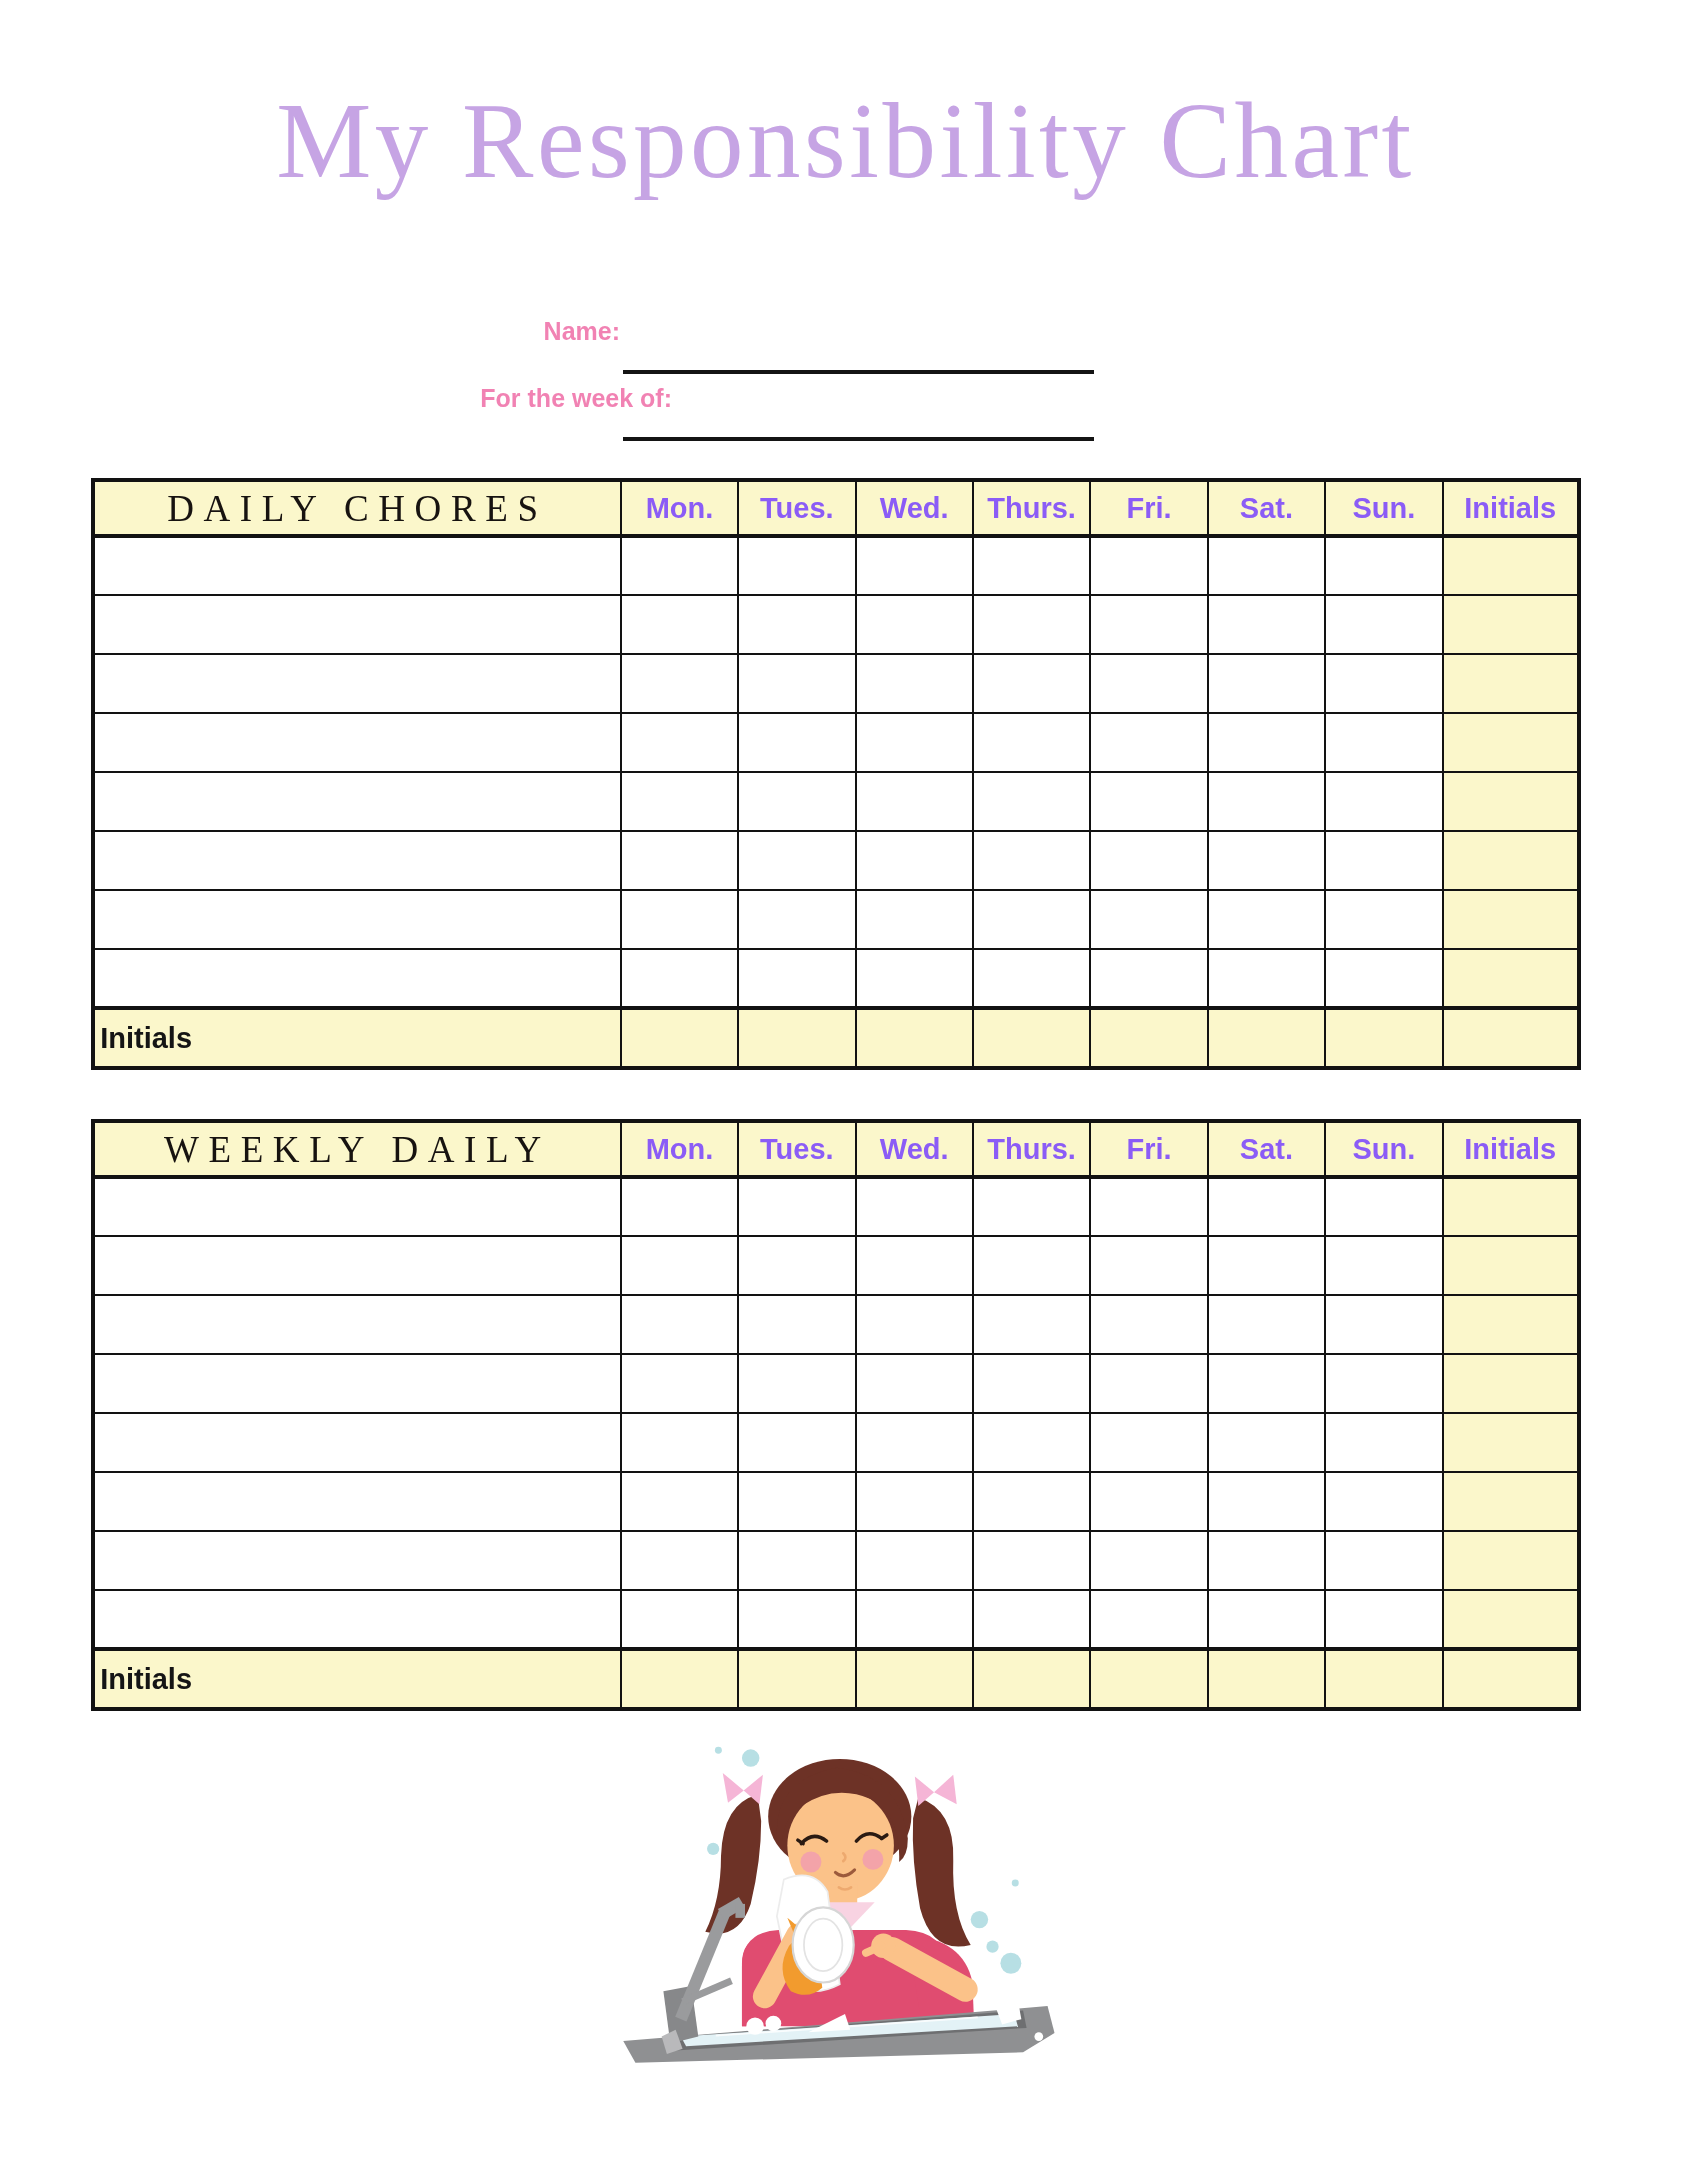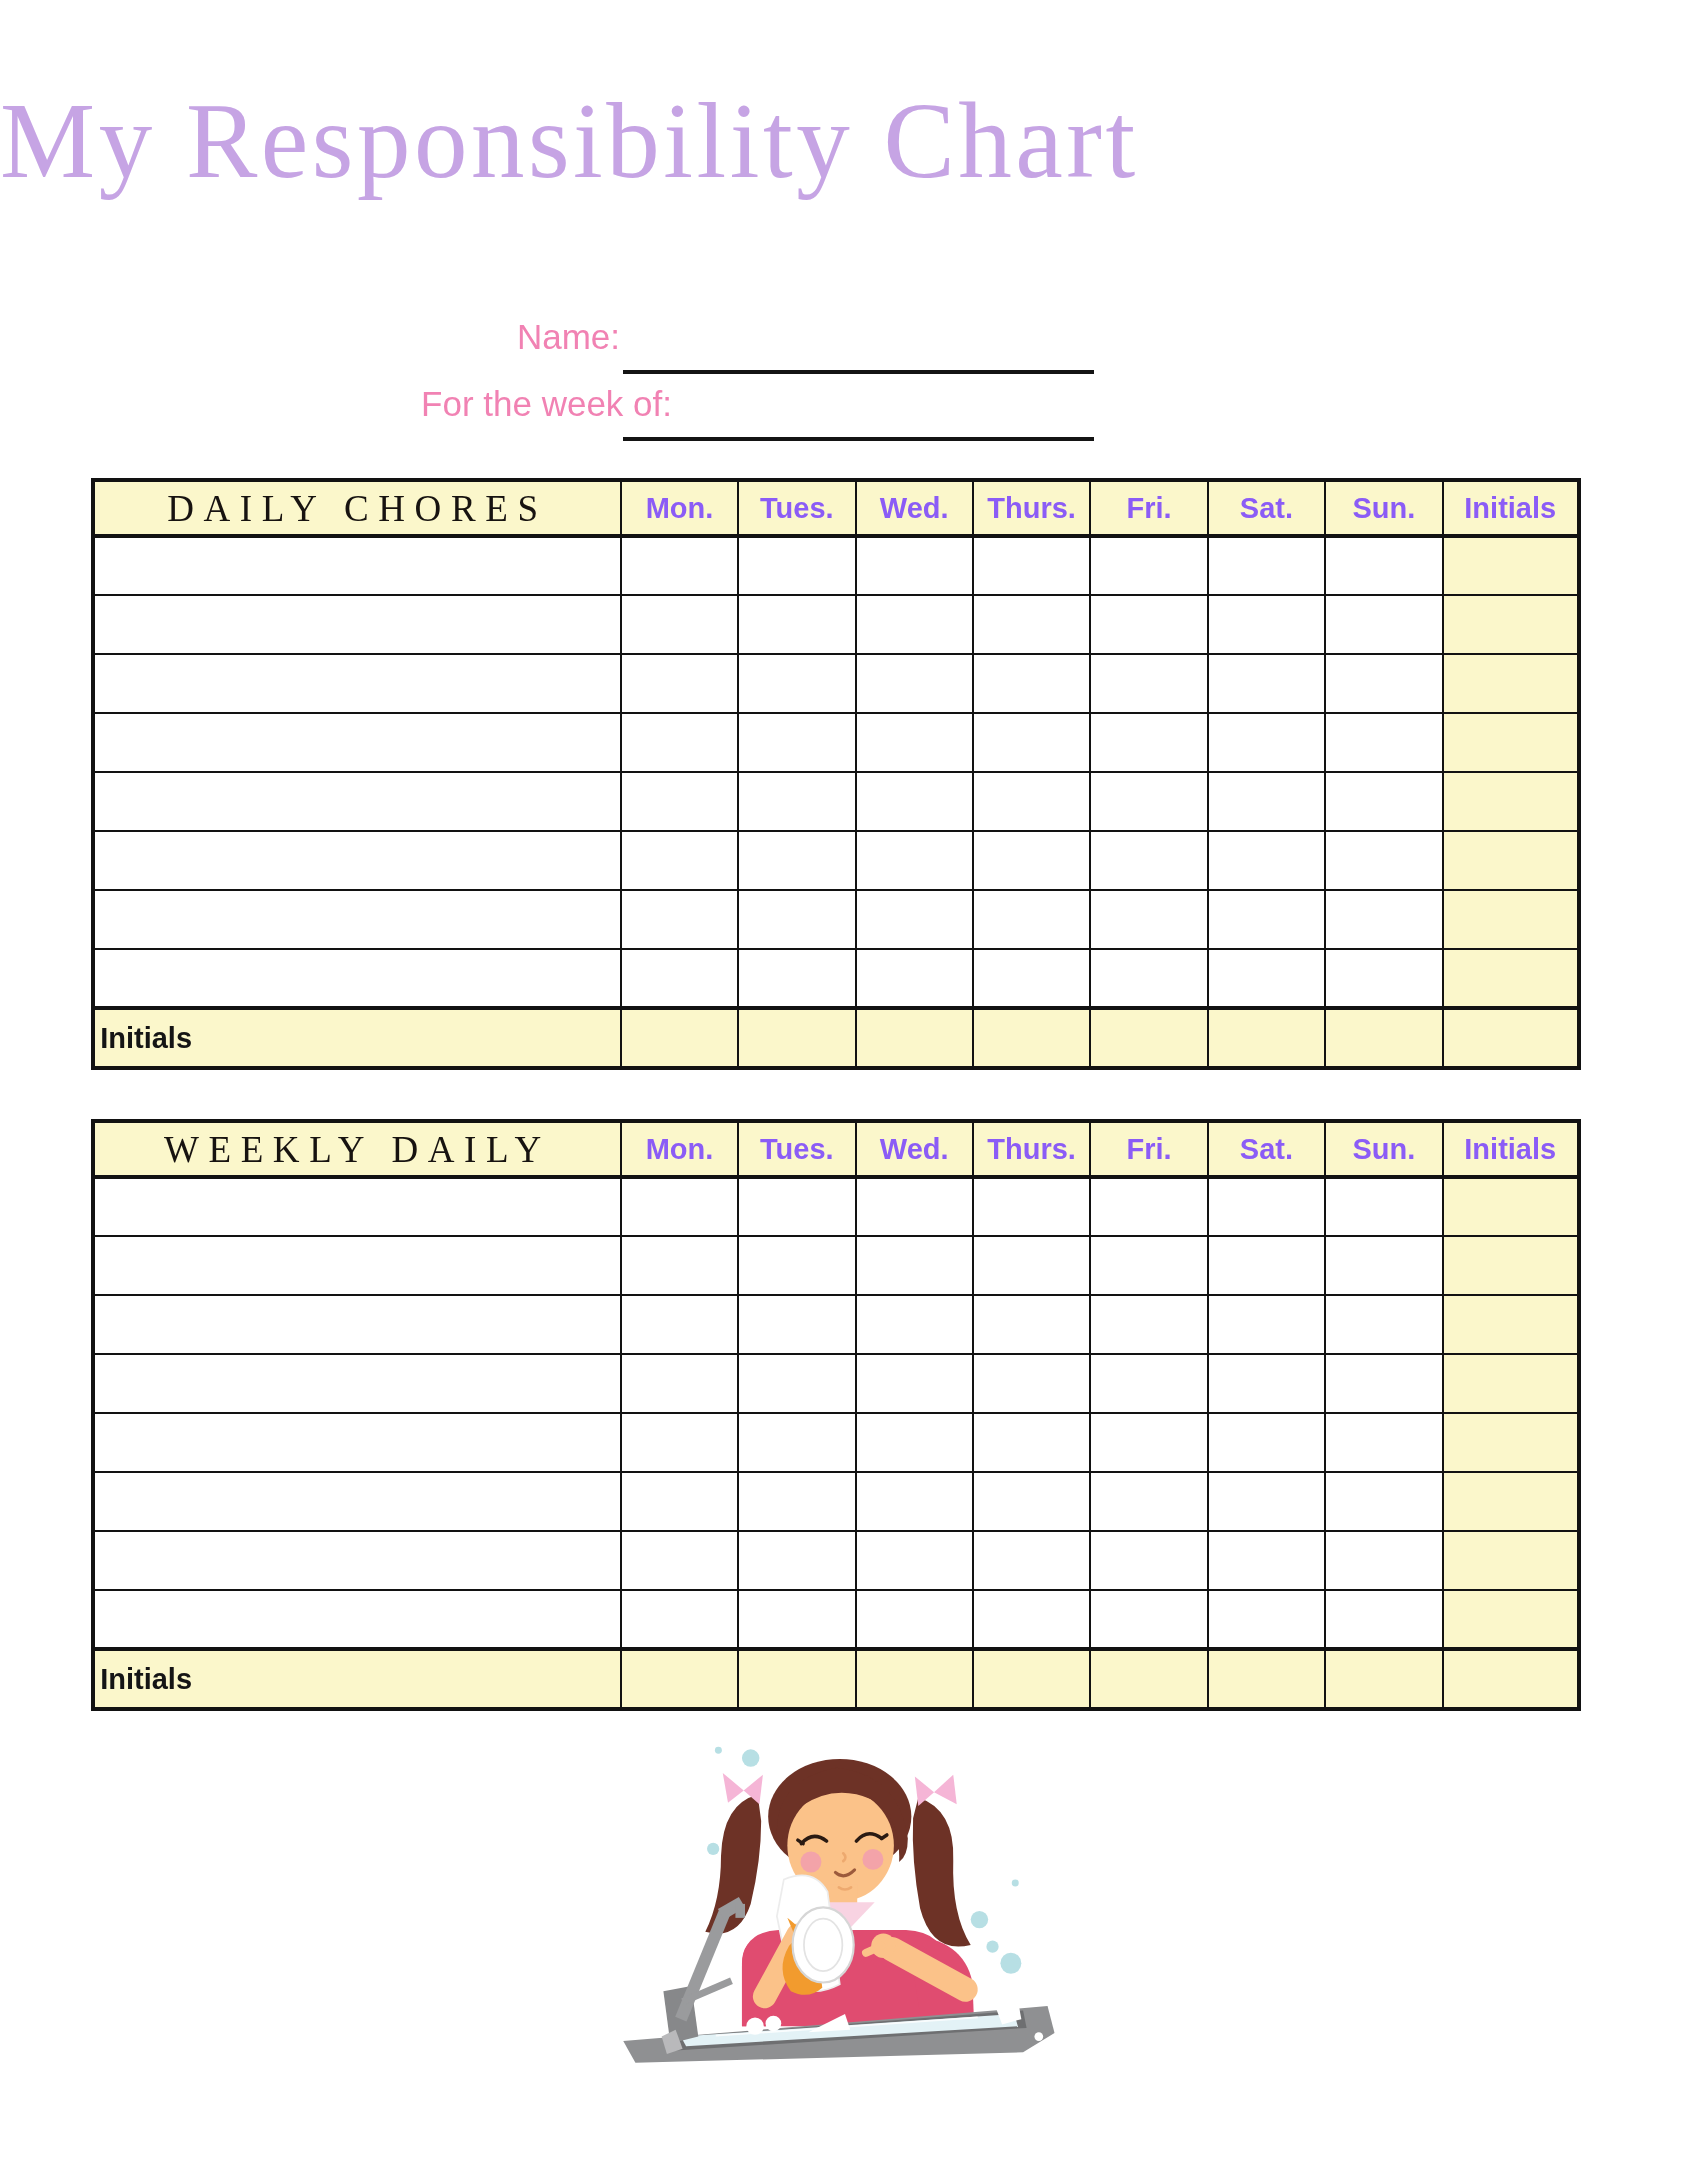--- a/index.html
+++ b/index.html
@@ -12,32 +12,32 @@
   html,body{width:1691px;height:2184px;}
   body{
     position:relative;
     background:#ffffff;
     font-family:"Liberation Sans", sans-serif;
     overflow:hidden;
   }
   .title{
     position:absolute;
     left:0; top:80px; width:1691px;
-    text-align:left;
+    text-align:center;
     font-family:"Liberation Serif", serif;
     font-weight:normal;
     font-size:107px;
     letter-spacing:3.5px;
     color:var(--purple);
   }
   .form-label{
     position:absolute;
     color:var(--pink);
-    font-weight:normal;
-    font-size:35px;
+    font-weight:bold;
+    font-size:25px;
     white-space:nowrap;
   }
   #name-label{ right:1071px; top:317px; }
   #week-label{ right:1019px; top:384px; }
   .blank-line{
     position:absolute;
     left:623px; width:471px; height:4.4px;
     background:#141414;
   }
   #name-line{ top:370px; }

